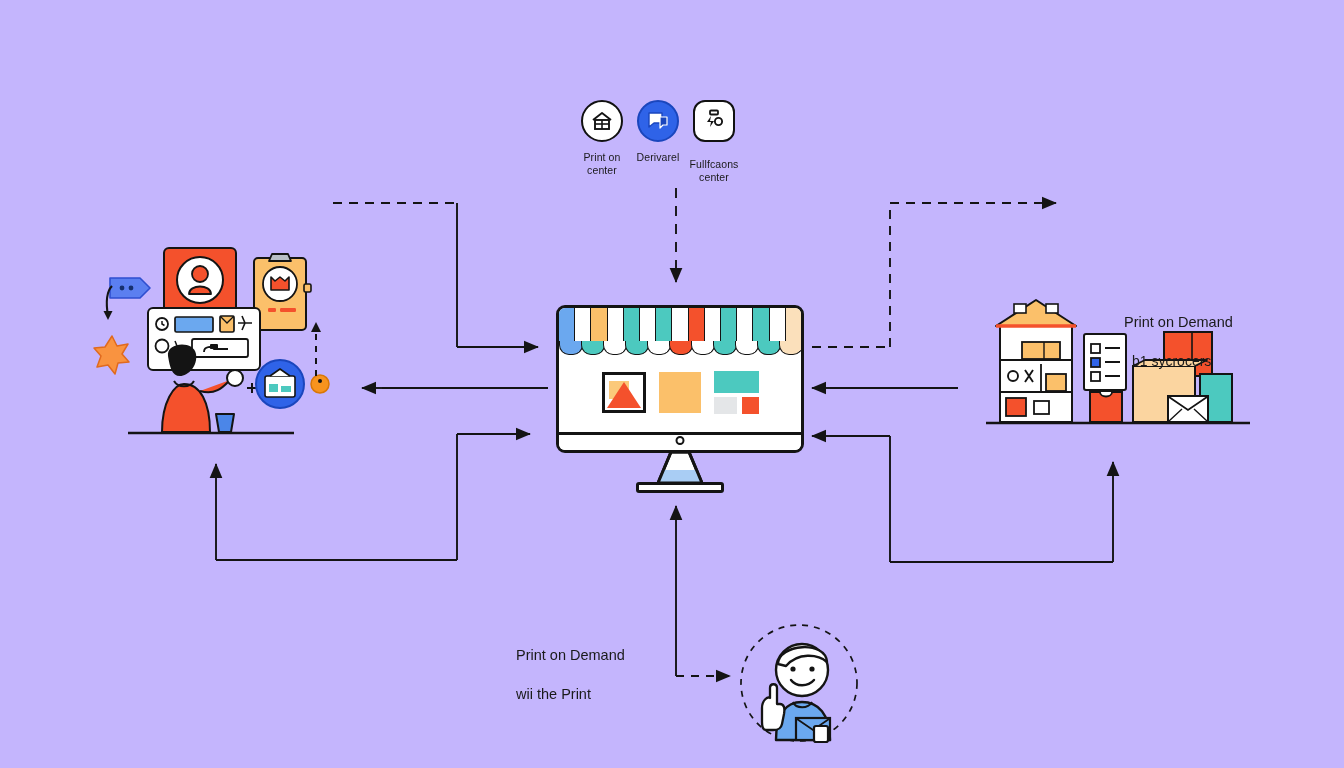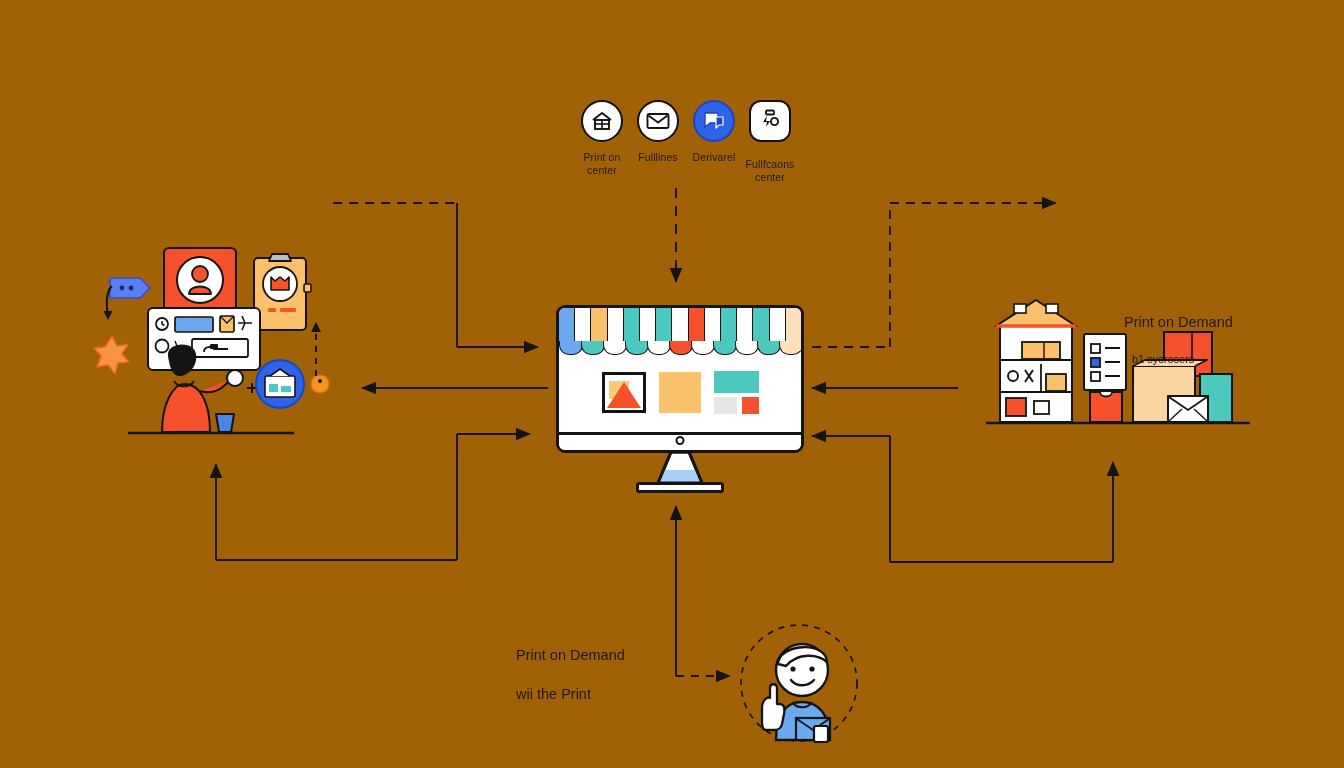--- a/index.html
+++ b/index.html
@@ -2,34 +2,34 @@
 <html><head>
 <meta charset="utf-8">
 <style>
   * { box-sizing: border-box; margin: 0; padding: 0; }
   html, body {
     width: 1344px; height: 768px;
     background: #ffffff;
     font-family: "Liberation Sans", sans-serif;
     overflow: hidden;
   }
-  #stage { position: relative; width: 1344px; height: 768px; background: #a16207; }
+  #stage { position: relative; width: 1344px; height: 768px; background: #c4b5fd; }
   .abs { position: absolute; }
 
   
   .label {
     font-family: "Liberation Sans", sans-serif;
     color: #1a1a1a;
     text-align: center;
     line-height: 1.28;
     white-space: pre-line;
   }
   .icon-label { font-size: 10.5px; letter-spacing: .1px; }
   .block-label { font-size: 14.5px; text-align: left; line-height: 1.35; }
-  .block-label .l2 { font-size: 11px; }
+  .block-label .l2 { font-size: 14px; }
 
   
   .topicon-wrap { width: 56px; text-align: center; }
   .circ {
     width: 42px; height: 42px; border-radius: 50%;
     border: 2.2px solid #111; margin: 0 auto;
     display: flex; align-items: center; justify-content: center;
     background: #fff;
   }
   .circ.filled { background: #2f63e8; border-color: #1a46bd; }
@@ -173,29 +173,20 @@
           <path d="M2,9 L11,2 L20,9" fill="none" stroke="#141414" stroke-width="1.9" stroke-linejoin="round"></path>
           <rect x="4" y="9" width="14" height="9" fill="none" stroke="#141414" stroke-width="1.9"></rect>
           <line x1="11" y1="9" x2="11" y2="18" stroke="#141414" stroke-width="1.6"></line>
           <line x1="4" y1="13" x2="18" y2="13" stroke="#141414" stroke-width="1.6"></line>
         </svg>
       </div>
       <div class="label icon-label" style="margin-top:9px;">Print on
 center</div>
     </div>
 
-    <div class="topicon-wrap">
-      <div class="circ">
-        <svg width="24" height="18" viewBox="0 0 24 18">
-          <rect x="1.5" y="2" width="21" height="14" rx="1.5" fill="none" stroke="#141414" stroke-width="1.9"></rect>
-          <path d="M2.5,3.5 L12,10.5 L21.5,3.5" fill="none" stroke="#141414" stroke-width="1.9" stroke-linejoin="round"></path>
-        </svg>
-      </div>
-      <div class="label icon-label" style="margin-top:9px;">Fulllines</div>
-    </div>
 
     <div class="topicon-wrap">
       <div class="circ filled">
         <svg width="24" height="22" viewBox="0 0 24 22">
           <path d="M3,3 H16 V13 H8 L3,17 Z" fill="#ffffff" stroke="#1a46bd" stroke-width="1.4" stroke-linejoin="round"></path>
           <path d="M14,7 H21 V15 H17 L14,18 Z" fill="#1a46bd" stroke="#ffffff" stroke-width="1.2" stroke-linejoin="round"></path>
         </svg>
       </div>
       <div class="label icon-label" style="margin-top:9px;">Derivarel</div>
     </div>

